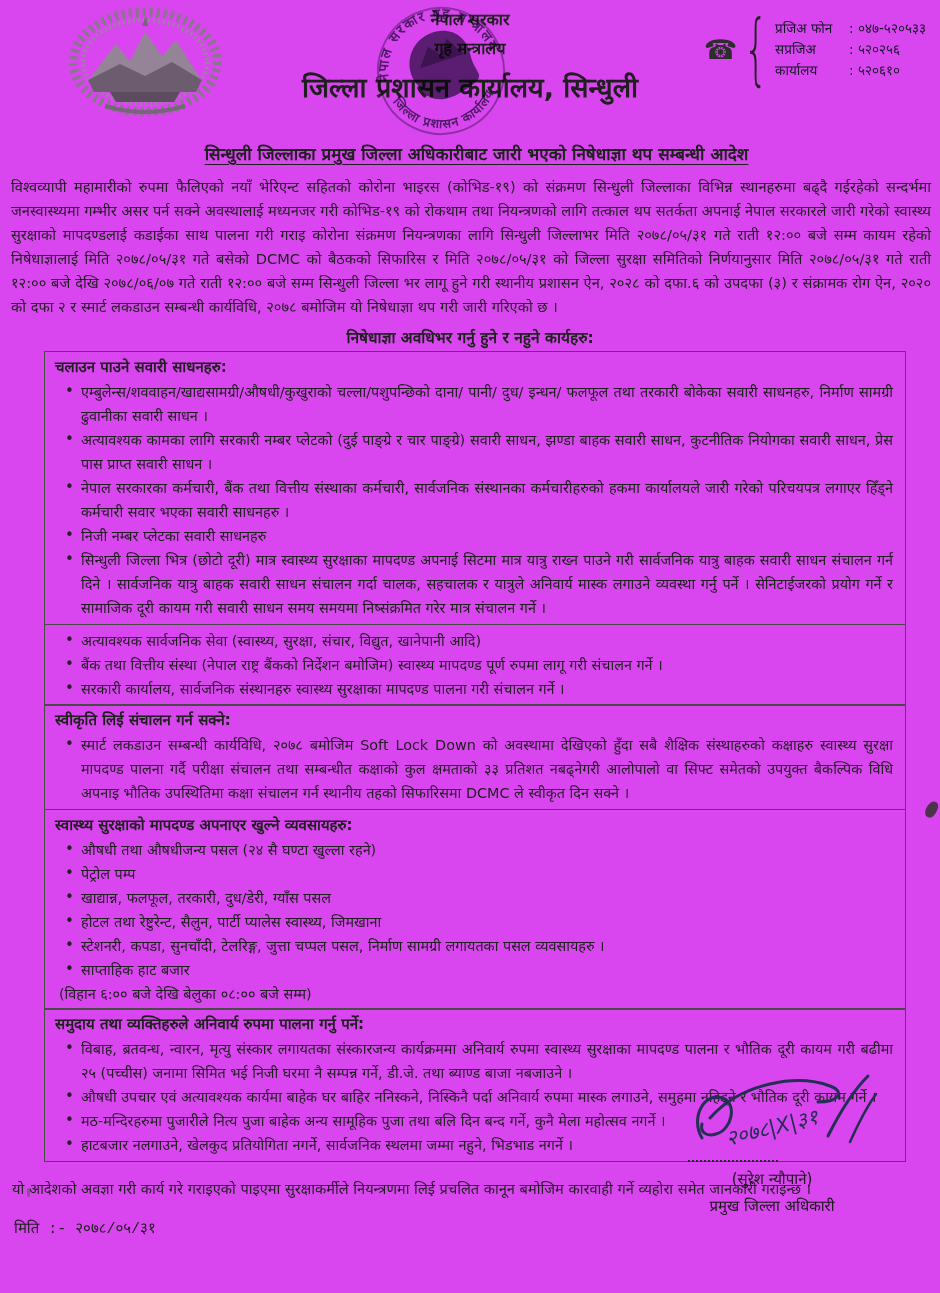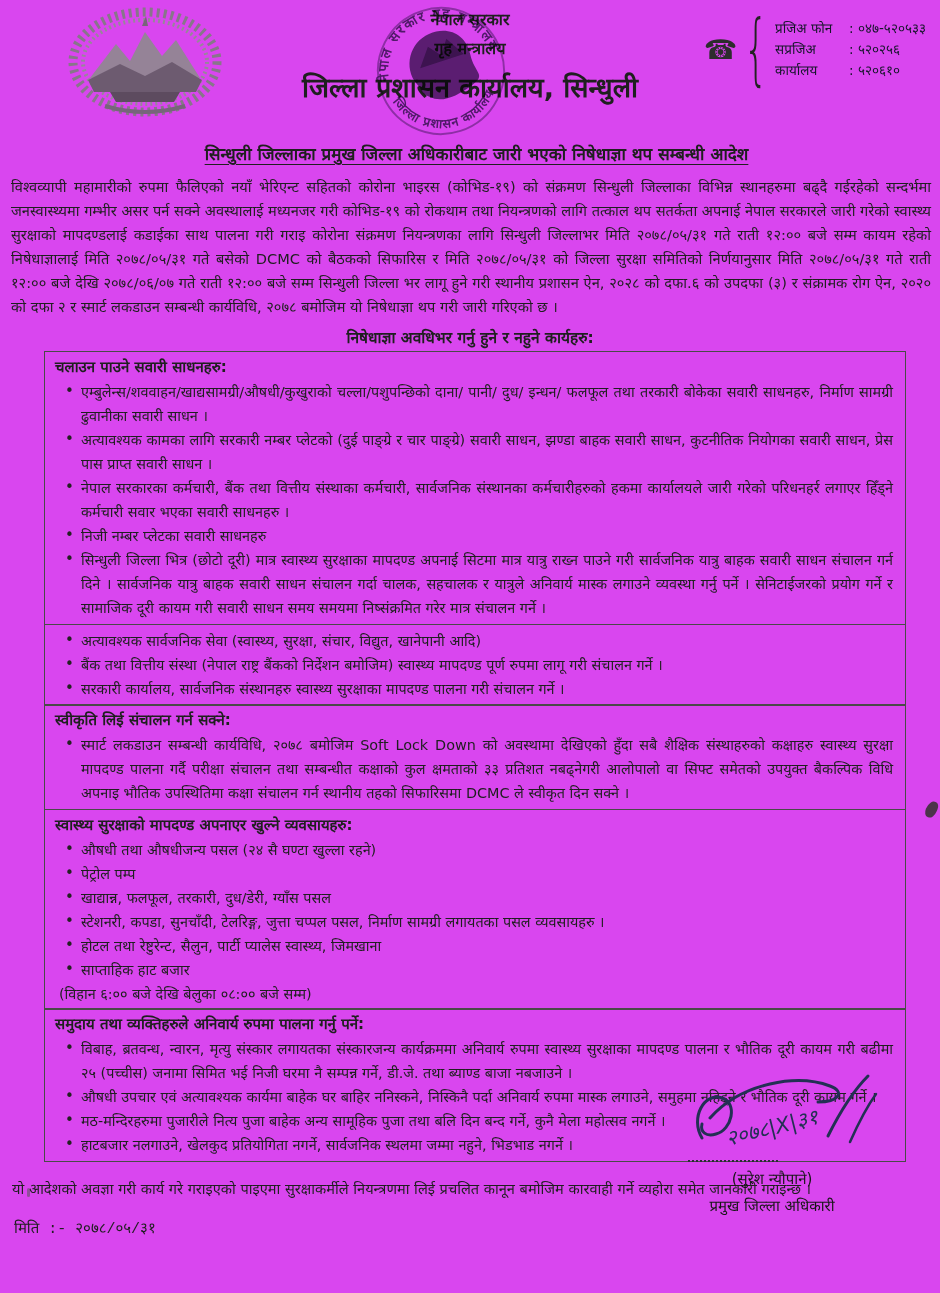--- a/index.html
+++ b/index.html
@@ -124,21 +124,21 @@
 
   <div class="center-heading">निषेधाज्ञा अवधिभर गर्नु हुने र नहुने कार्यहरु:</div>
 
   <div class="boxes">
 
     <section class="box">
       <div class="box-heading">चलाउन पाउने सवारी साधनहरु:</div>
       <ul>
         <li>एम्बुलेन्स/शववाहन/खाद्यसामग्री/औषधी/कुखुराको चल्ला/पशुपन्छिको दाना/ पानी/ दुध/ इन्धन/ फलफूल तथा तरकारी बोकेका सवारी साधनहरु, निर्माण सामग्री ढुवानीका सवारी साधन ।</li>
         <li>अत्यावश्यक कामका लागि सरकारी नम्बर प्लेटको (दुई पाङ्ग्रे र चार पाङ्ग्रे) सवारी साधन, झण्डा बाहक सवारी साधन, कुटनीतिक नियोगका सवारी साधन, प्रेस पास प्राप्त सवारी साधन ।</li>
-        <li>नेपाल सरकारका कर्मचारी, बैंक तथा वित्तीय संस्थाका कर्मचारी, सार्वजनिक संस्थानका कर्मचारीहरुको हकमा कार्यालयले जारी गरेको परिधनहर्र लगाएर हिँड्ने कर्मचारी सवार भएका सवारी साधनहरु ।</li>
+        <li>नेपाल सरकारका कर्मचारी, बैंक तथा वित्तीय संस्थाका कर्मचारी, सार्वजनिक संस्थानका कर्मचारीहरुको हकमा कार्यालयले जारी गरेको परिचयपत्र लगाएर हिँड्ने कर्मचारी सवार भएका सवारी साधनहरु ।</li>
         <li>निजी नम्बर प्लेटका सवारी साधनहरु</li>
         <li>सिन्धुली जिल्ला भित्र (छोटो दूरी) मात्र स्वास्थ्य सुरक्षाका मापदण्ड अपनाई सिटमा मात्र यात्रु राख्न पाउने गरी सार्वजनिक यात्रु बाहक सवारी साधन संचालन गर्न दिने । सार्वजनिक यात्रु बाहक सवारी साधन संचालन गर्दा चालक, सहचालक र यात्रुले अनिवार्य मास्क लगाउने व्यवस्था गर्नु पर्ने । सेनिटाईजरको प्रयोग गर्ने र सामाजिक दूरी कायम गरी सवारी साधन समय समयमा निष्संक्रमित गरेर मात्र संचालन गर्ने ।</li>
       </ul>
     </section>
 
     <section class="box">
       <ul>
         <li>अत्यावश्यक सार्वजनिक सेवा (स्वास्थ्य, सुरक्षा, संचार, विद्युत, खानेपानी आदि)</li>
         <li>बैंक तथा वित्तीय संस्था (नेपाल राष्ट्र बैंकको निर्देशन बमोजिम) स्वास्थ्य मापदण्ड पूर्ण रुपमा लागू गरी संचालन गर्ने ।</li>
         <li>सरकारी कार्यालय, सार्वजनिक संस्थानहरु स्वास्थ्य सुरक्षाका मापदण्ड पालना गरी संचालन गर्ने ।</li>
@@ -151,22 +151,22 @@
         <li>स्मार्ट लकडाउन सम्बन्धी कार्यविधि, २०७८ बमोजिम Soft Lock Down को अवस्थामा देखिएको हुँदा सबै शैक्षिक संस्थाहरुको कक्षाहरु स्वास्थ्य सुरक्षा मापदण्ड पालना गर्दै परीक्षा संचालन तथा सम्बन्धीत कक्षाको कुल क्षमताको ३३ प्रतिशत नबढ्नेगरी आलोपालो वा सिफ्ट समेतको उपयुक्त बैकल्पिक विधि अपनाइ भौतिक उपस्थितिमा कक्षा संचालन गर्न स्थानीय तहको सिफारिसमा DCMC ले स्वीकृत दिन सक्ने ।</li>
       </ul>
     </section>
 
     <section class="box">
       <div class="box-heading">स्वास्थ्य सुरक्षाको मापदण्ड अपनाएर खुल्ने व्यवसायहरु:</div>
       <ul>
         <li>औषधी तथा औषधीजन्य पसल (२४ सै घण्टा खुल्ला रहने)</li>
         <li>पेट्रोल पम्प</li>
         <li>खाद्यान्न, फलफूल, तरकारी, दुध/डेरी, ग्याँस पसल</li>
+        <li>होटल तथा रेष्टुरेन्ट, सैलुन, पार्टी प्यालेस स्वास्थ्य, जिमखाना</li>
         <li>स्टेशनरी, कपडा, सुनचाँदी, टेलरिङ्ग, जुत्ता चप्पल पसल, निर्माण सामग्री लगायतका पसल व्यवसायहरु ।</li>
-        <li>होटल तथा रेष्टुरेन्ट, सैलुन, पार्टी प्यालेस स्वास्थ्य, जिमखाना</li>
         <li>साप्ताहिक हाट बजार</li>
       </ul>
       <div class="note">(विहान ६:०० बजे देखि बेलुका ०८:०० बजे सम्म)</div>
     </section>
 
     <section class="box">
       <div class="box-heading">समुदाय तथा व्यक्तिहरुले अनिवार्य रुपमा पालना गर्नु पर्ने:</div>
       <ul>
         <li>विबाह, ब्रतवन्ध, न्वारन, मृत्यु संस्कार लगायतका संस्कारजन्य कार्यक्रममा अनिवार्य रुपमा स्वास्थ्य सुरक्षाका मापदण्ड पालना र भौतिक दूरी कायम गरी बढीमा २५ (पच्चीस) जनामा सिमित भई निजी घरमा नै सम्पन्न गर्ने, डी.जे. तथा ब्याण्ड बाजा नबजाउने ।</li>
         <li>औषधी उपचार एवं अत्यावश्यक कार्यमा बाहेक घर बाहिर ननिस्कने,  निस्किनै पर्दा अनिवार्य रुपमा मास्क लगाउने, समुहमा नहिड्ने र भौतिक दूरी कायम गर्ने ।</li>

